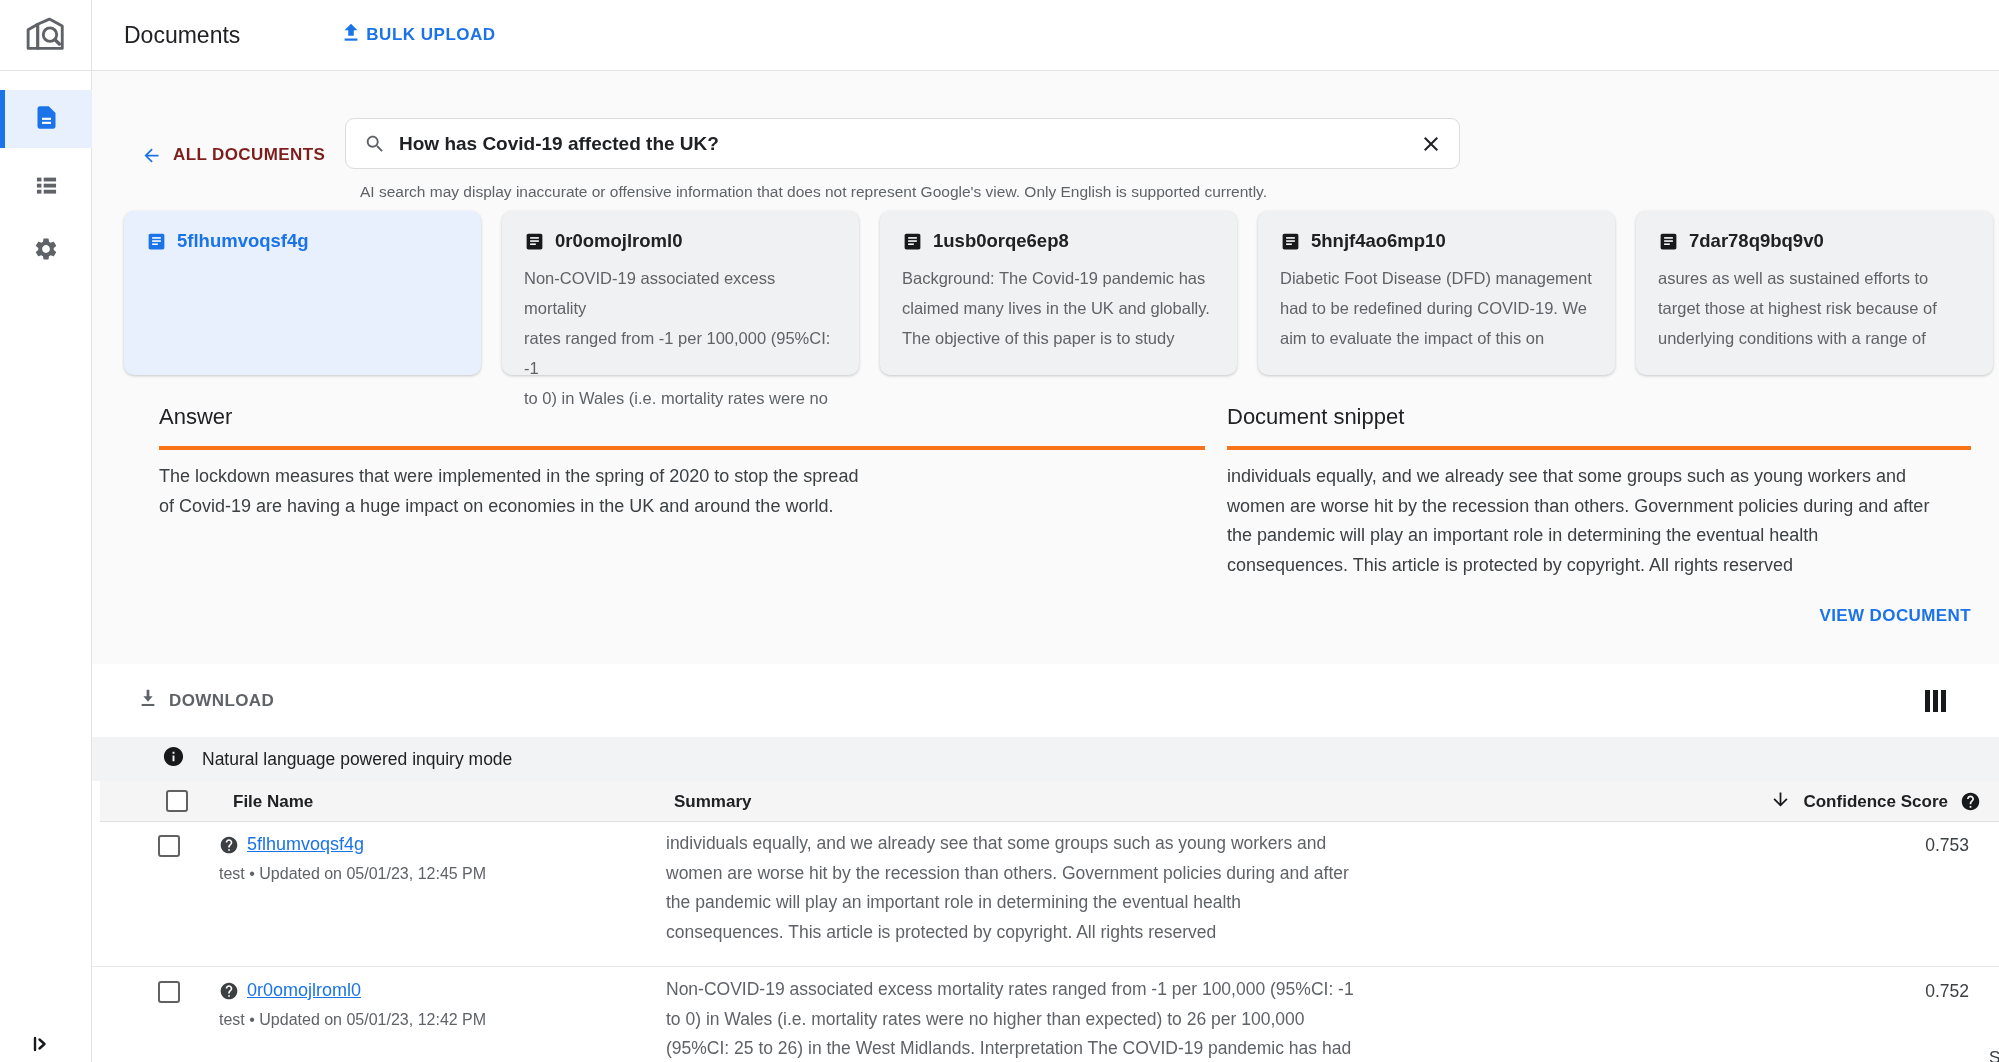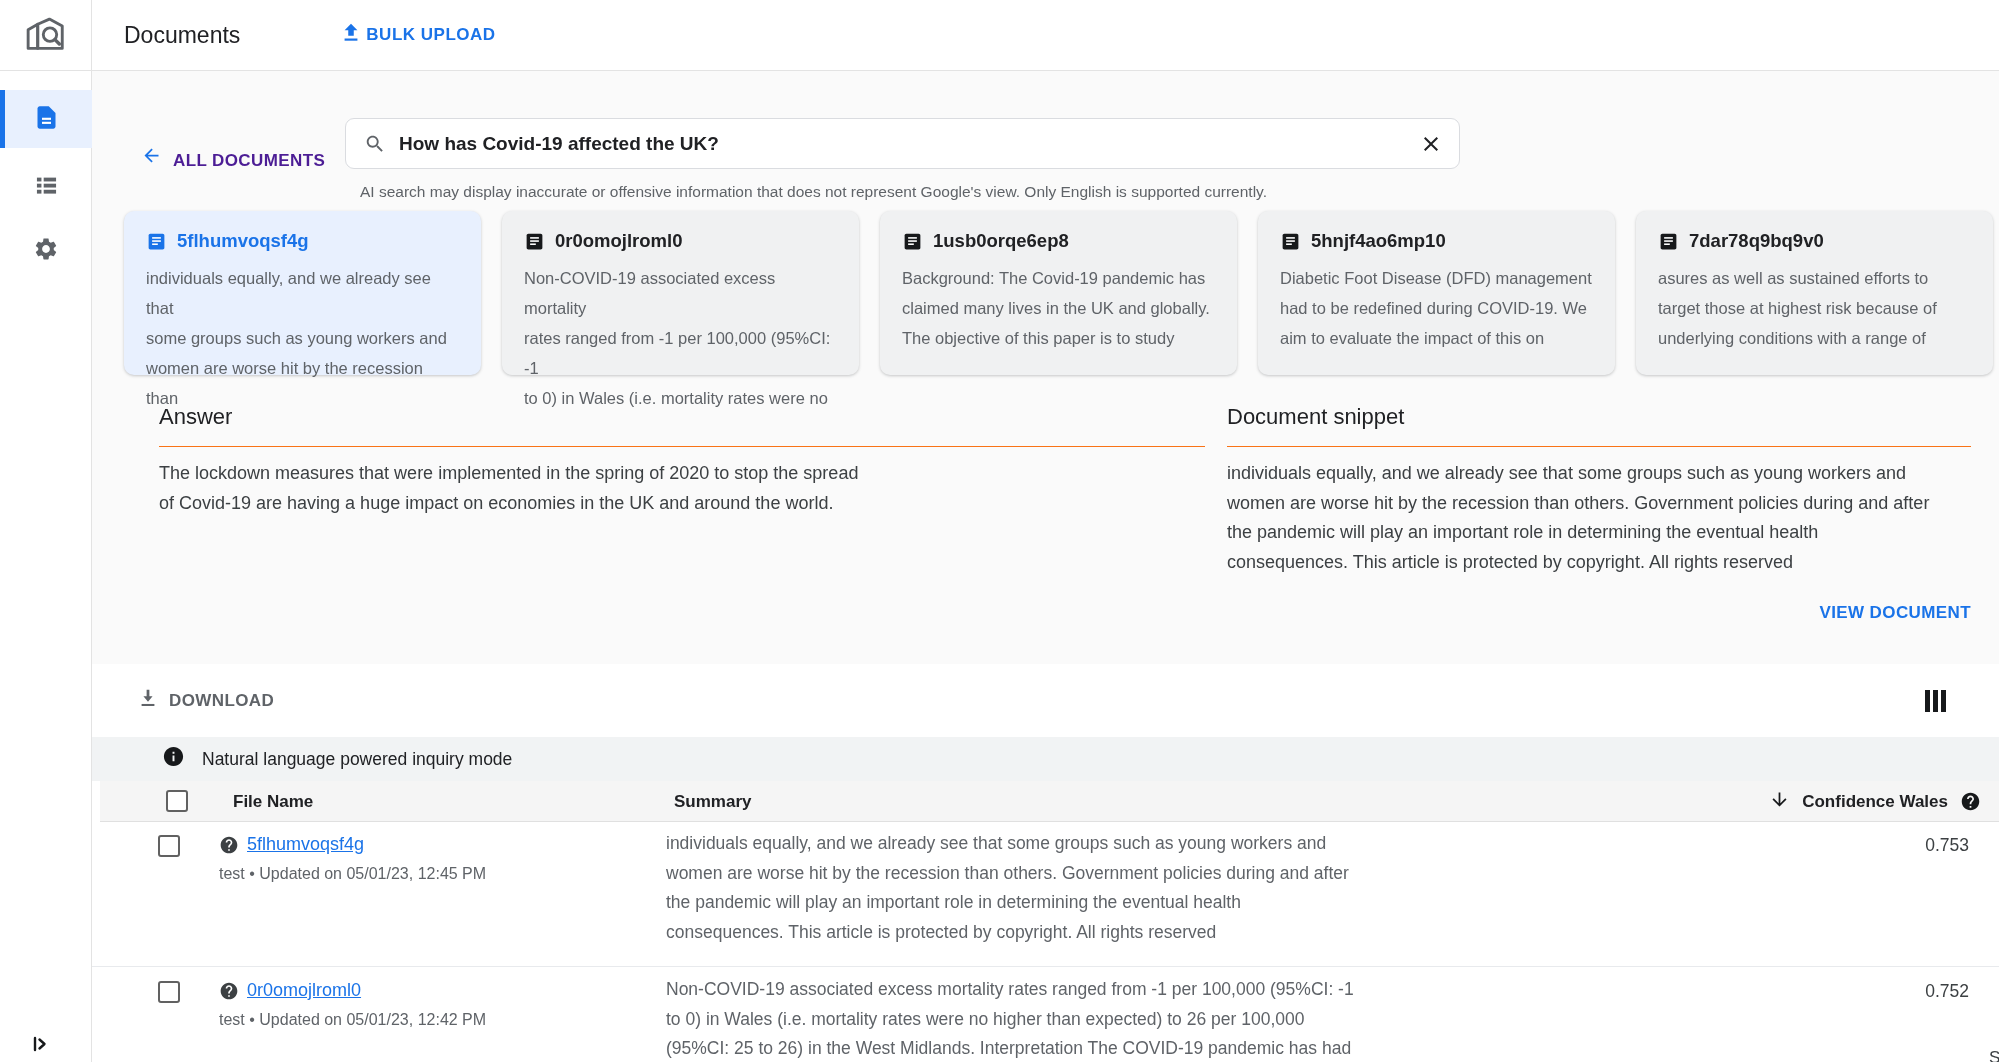--- a/index.html
+++ b/index.html
@@ -23,22 +23,22 @@
   .main { position:absolute; left:92px; top:0; width:1907px; height:1062px; }
 
   .header { position:absolute; top:0; left:0; width:100%; height:70px;
             display:flex; align-items:center; background:#fff; }
   .page-title { margin-left:32px; font-size:23px; color:#202124; }
   .bulk-upload { margin-left:100px; display:flex; align-items:center; gap:4px;
                  color:#1a73e8; font-size:17px; font-weight:700; letter-spacing:.5px; cursor:pointer; }
 
   
   .search-panel { position:absolute; top:71px; left:0; width:1907px; height:593px; background:#fafafa; }
-  .back-link { position:absolute; left:49px; top:74px; display:flex; align-items:flex-end; gap:11px;
-               color:#4c1d95; font-size:17px; font-weight:700; letter-spacing:.4px; cursor:pointer; }
+  .back-link { position:absolute; left:49px; top:74px; display:flex; align-items:flex-start; gap:11px;
+               color:#7f1d1d; font-size:17px; font-weight:700; letter-spacing:.4px; cursor:pointer; }
   .search-box { position:absolute; left:253px; top:47px; width:1115px; height:51px;
                 background:#fff; border:1px solid #dadce0; border-radius:9px;
                 display:flex; align-items:center; }
   .search-box input { flex:1; margin-left:13px; border:none; outline:none; background:transparent;
                       font-family:"Liberation Sans", sans-serif;
                       font-size:19px; font-weight:700; color:#202124; }
   .search-glyph { margin-left:18px; display:flex; }
   .clear-btn { margin-right:16px; display:flex; cursor:pointer; }
   .disclaimer { position:absolute; left:268px; top:112px; font-size:15.5px; color:#5f6368; }
 
@@ -48,21 +48,21 @@
   .card.selected { background:#e8f0fe; }
   .card-title-row { display:flex; align-items:center; gap:10px;
                     font-size:18.5px; font-weight:700; color:#202124; }
   .card.selected .card-title-row { color:#1a73e8; }
   .card-icon { display:flex; color:#17191b; }
   .card.selected .card-icon { color:#1a73e8; }
   .card-body { margin-top:11px; font-size:16.5px; line-height:30px; color:#5f6368; white-space:pre-line; }
 
   .answer-grid { position:absolute; left:67px; top:333px; width:1812px;
                  display:grid; grid-template-columns:1046px 744px; column-gap:22px; }
-  .section-title { font-size:22px; color:#202124; padding-bottom:16px; border-bottom:1px solid #f97316; }
+  .section-title { font-size:22px; color:#202124; padding-bottom:16px; border-bottom:4px solid #f97316; }
   .section-body { padding-top:12px; font-size:18px; line-height:29.5px; color:#3c4043; white-space:pre-line; }
   .view-doc { text-align:right; margin-top:26px; color:#1a73e8; font-weight:700;
               font-size:17px; letter-spacing:.4px; cursor:pointer; }
 
   
   .download-btn { position:absolute; left:45px; top:687px; display:flex; align-items:center; gap:10px;
                   color:#5f6368; font-size:17px; font-weight:700; letter-spacing:.4px; cursor:pointer; }
   .columns-btn { position:absolute; right:53px; top:690px; display:flex; gap:3px; cursor:pointer; }
   .columns-btn span { width:5px; height:22px; background:#17191b; }
 
@@ -197,23 +197,20 @@
           <span class="card-icon">
             <svg width="21" height="21" viewBox="0 0 24 24" fill="currentColor">
                 <path d="M19 3H5c-1.1 0-2 .9-2 2v14c0 1.1.9 2 2 2h14c1.1 0 2-.9 2-2V5c0-1.1-.9-2-2-2z"></path>
                 <rect x="7" y="7" width="10" height="1.8" fill="#fff"></rect>
                 <rect x="7" y="10.6" width="10" height="1.8" fill="#fff"></rect>
                 <rect x="7" y="14.2" width="6.5" height="1.8" fill="#fff"></rect>
               </svg>
           </span>
           <span>5flhumvoqsf4g</span>
         </div>
-        <div class="card-body">individuals equally, and we already see that
-some groups such as young workers and
-women are worse hit by the recession than</div>
       </div>
 
       <div class="card">
         <div class="card-title-row">
           <span class="card-icon">
             <svg width="21" height="21" viewBox="0 0 24 24" fill="currentColor">
                 <path d="M19 3H5c-1.1 0-2 .9-2 2v14c0 1.1.9 2 2 2h14c1.1 0 2-.9 2-2V5c0-1.1-.9-2-2-2z"></path>
                 <rect x="7" y="7" width="10" height="1.8" fill="#fff"></rect>
                 <rect x="7" y="10.6" width="10" height="1.8" fill="#fff"></rect>
                 <rect x="7" y="14.2" width="6.5" height="1.8" fill="#fff"></rect>
@@ -323,21 +320,21 @@
   <div class="thead">
     <span class="cb"></span>
     <span class="th-file">File Name</span>
     <span class="th-summary">Summary</span>
     <span class="th-score">
       <span>
         <svg width="21" height="21" viewBox="0 0 24 24" fill="#17191b">
           <path d="M20 12l-1.41-1.41L13 16.17V4h-2v12.17l-5.58-5.59L4 12l8 8 8-8z"></path>
         </svg>
       </span>
-      <span>Confidence Wales</span>
+      <span>Confidence Score</span>
       <span class="help-badge">
         <svg width="21" height="21" viewBox="0 0 24 24" fill="#17191b">
           <path d="M12 2C6.48 2 2 6.48 2 12s4.48 10 10 10 10-4.48 10-10S17.52 2 12 2zm1 17h-2v-2h2v2zm2.07-7.75l-.9.92C13.45 12.9 13 13.5 13 15h-2v-.5c0-1.1.45-2.1 1.17-2.83l1.24-1.26c.37-.36.59-.86.59-1.41 0-1.1-.9-2-2-2s-2 .9-2 2H8c0-2.21 1.79-4 4-4s4 1.79 4 4c0 .88-.36 1.68-.93 2.25z"></path>
         </svg>
       </span>
     </span>
   </div>
 
   <div class="trow trow1">
     <span class="cb"></span>

